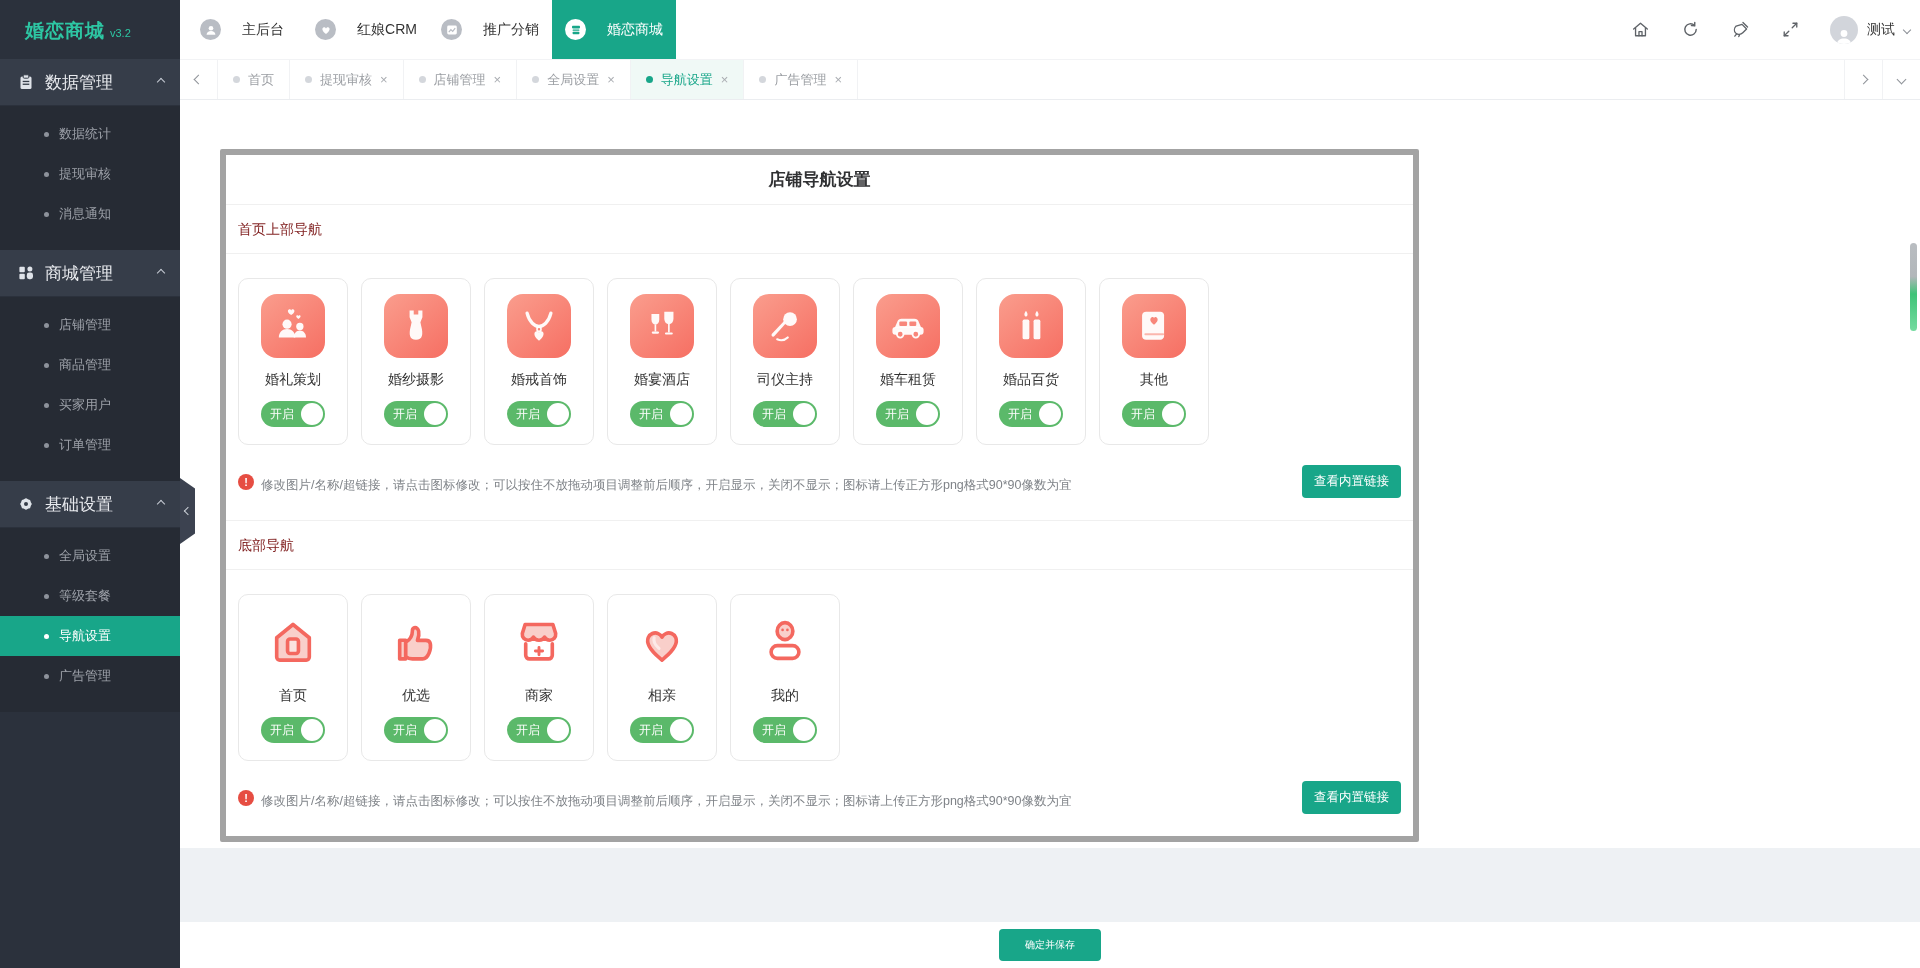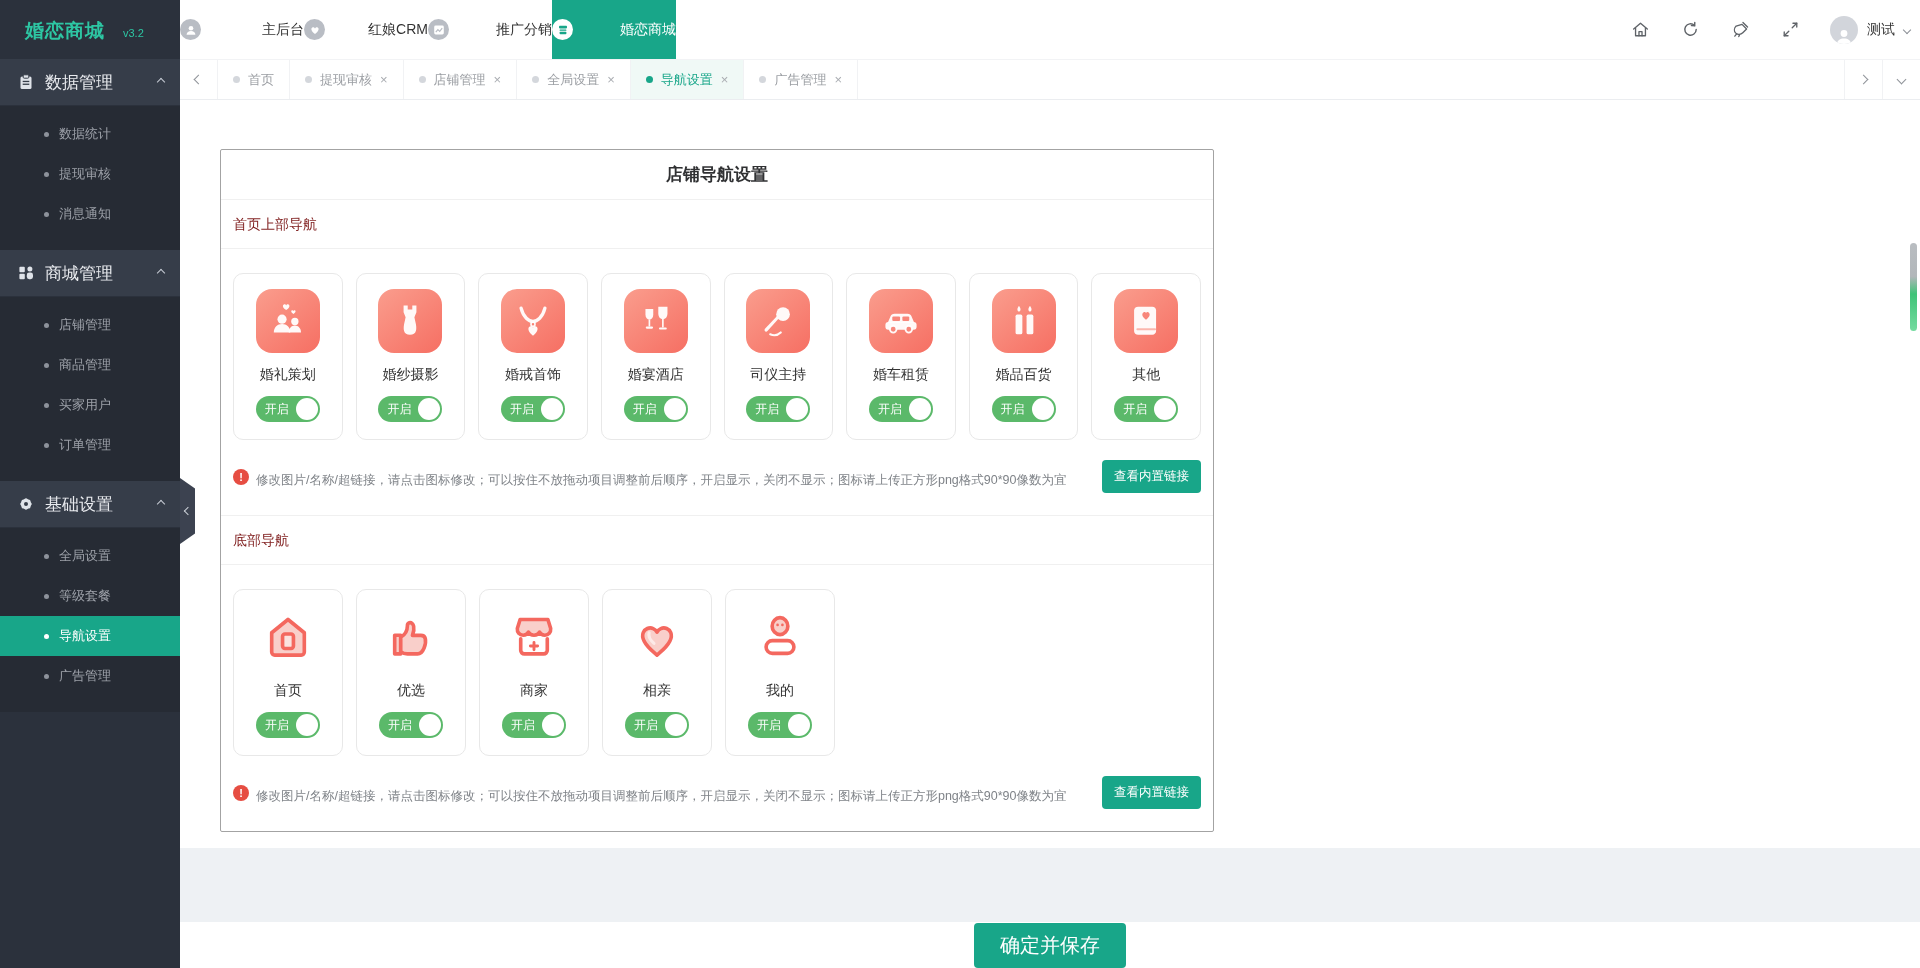--- a/index.html
+++ b/index.html
@@ -10,35 +10,35 @@
   .chev { display:inline-block; width:7px; height:7px; border-right:1.6px solid currentColor; border-bottom:1.6px solid currentColor; }
   .chev-down  { transform:rotate(45deg); }
   .chev-up    { transform:rotate(-135deg); }
   .chev-left  { transform:rotate(135deg); }
   .chev-right { transform:rotate(-45deg); }
 
   
   .sidebar { position:absolute; left:0; top:0; width:180px; height:968px; background:#2b313c; z-index:5; }
   .logo { height:59px; display:flex; align-items:baseline; padding:18px 0 0 25px; }
   .logo-name { color:#2dc6a3; font-size:19px; font-weight:bold; letter-spacing:1px; }
-  .logo-ver { color:#2dc6a3; font-size:11px; margin-left:18px; }
+  .logo-ver { color:#2dc6a3; font-size:11px; margin-left:5px; }
   .group-header { height:47px; background:#363d49; display:flex; align-items:center; padding:0 16px 0 18px; color:#e8eaee; font-size:17px; cursor:pointer; border-bottom:1px solid #2b313c; }
   .group-header .gicon { width:16px; height:16px; margin-right:11px; flex:0 0 auto; }
   .group-header .chev { margin-left:auto; color:#c6cbd4; width:6px; height:6px; }
   .group-items { background:#262b34; padding:8px 0 16px; }
   .group-item { height:40px; display:flex; align-items:center; padding-left:44px; color:#9da1a9; font-size:13px; cursor:pointer; }
   .group-item .dot { width:5px; height:5px; border-radius:50%; background:#8d929b; margin-right:10px; flex:0 0 auto; }
   .group-item.active { background:#18a689; color:#fff; }
   .group-item.active .dot { background:#fff; }
   .collapse-handle { position:absolute; left:180px; top:478px; width:15px; height:66px; background:#3c4250; color:#ccd1d9; display:flex; align-items:center; justify-content:center; clip-path:polygon(0 0,100% 16%,100% 84%,0 100%); cursor:pointer; z-index:6; }
   .collapse-handle .chev { width:6px; height:6px; }
 
   
   .topnav { position:absolute; left:180px; top:0; right:0; height:59px; background:#fff; display:flex; align-items:stretch; }
-  .ti { width:124px; display:flex; align-items:center; justify-content:space-between; gap:21px; font-size:14px; color:#333; cursor:pointer; }
+  .ti { width:124px; display:flex; align-items:center; justify-content:center; gap:21px; font-size:14px; color:#333; cursor:pointer; }
   .ti .nicon { width:21px; height:21px; border-radius:50%; background:#b9bdc4; display:flex; align-items:center; justify-content:center; flex:0 0 auto; }
   .ti.active { background:#18a689; color:#fff; }
   .ti.active .nicon { background:#fff; }
   .topnav-right { margin-left:auto; display:flex; align-items:center; gap:30px; padding-right:10px; }
   .tool-icon { width:20px; height:20px; color:#5f6368; cursor:pointer; display:flex; align-items:center; justify-content:center; }
   .avatar { width:28px; height:28px; border-radius:50%; background:#d2d5db; display:flex; align-items:flex-end; justify-content:center; overflow:hidden; cursor:pointer; }
   .user-wrap { display:flex; align-items:center; gap:9px; cursor:pointer; }
   .user-name { font-size:14px; color:#333; }
   .user-wrap .chev { color:#8b8f96; width:6px; height:6px; }
 
@@ -49,41 +49,41 @@
   .tab { display:flex; align-items:center; gap:8px; padding:0 15px; border-right:1px solid #f1f2f4; font-size:13px; color:#9b9ea3; cursor:pointer; white-space:nowrap; }
   .tab .tdot { width:7px; height:7px; border-radius:50%; background:#d4d7dc; flex:0 0 auto; }
   .tab .tclose { color:#a9acb1; font-size:13px; line-height:1; cursor:pointer; }
   .tab .tclose::before { content:'×'; }
   .tab.active { background:#f0f9f6; color:#18a689; }
   .tab.active .tdot { background:#18a689; }
   .tabbar-spacer { flex:1; }
 
   
   .app-main { position:absolute; left:180px; top:101px; right:0; bottom:0; background:#fff; }
-  .panel { position:absolute; left:40px; top:48px; width:994px; background:#fff; border:1px solid #a3a3a3; border-radius:2px; }
+  .panel { position:absolute; left:40px; top:48px; width:1199px; background:#fff; border:6px solid #a3a3a3; border-radius:2px; }
   .panel-header { height:50px; display:flex; align-items:center; justify-content:center; font-size:17px; font-weight:bold; color:#303133; border-bottom:1px solid #f0f0f0; }
   .section-heading { padding:16px 12px 14px; font-size:14px; color:#7f1d1d; border-bottom:1px solid #f0f0f0; }
   .section-heading.with-top { border-top:1px solid #f0f0f0; }
   .cards { display:flex; gap:13px; padding:24px 12px 0; }
   .card { width:110px; border:1px solid #e8e8e8; border-radius:10px; padding:15px 0 17px; text-align:center; background:#fff; cursor:pointer; }
   .card-icon { width:64px; height:64px; border-radius:16px; margin:0 auto; background:linear-gradient(140deg,#fa9d8d 0%,#f66f63 100%); display:flex; align-items:center; justify-content:center; }
   .card-icon.plain { background:none; border-radius:0; }
   .card-label { font-size:14px; color:#333; margin-top:13px; }
   .toggle { margin-top:12px; display:inline-flex; align-items:center; width:64px; height:26px; background:#5bb96a; border-radius:14px; position:relative; cursor:pointer; }
   .toggle .t-label { color:#fff; font-size:12px; margin-left:9px; }
   .toggle .knob { position:absolute; right:2px; top:2px; width:22px; height:22px; background:#fff; border-radius:50%; }
   .note-row { display:flex; align-items:center; padding:20px 12px 22px; gap:7px; }
   .note-icon { width:16px; height:16px; border-radius:50%; background:#e64d42; color:#fff; font-size:11px; font-weight:bold; display:flex; align-items:center; justify-content:center; flex:0 0 auto; }
   .note-icon::before { content:'!'; }
   .note-text { font-size:12.5px; color:#7f8388; flex:1;margin-top:8px; }
   .link-btn { background:#18a689; color:#fff; font-size:12.5px; padding:8px 12px; border-radius:4px; border:none; cursor:pointer; white-space:nowrap; font-family:inherit; }
 
   .gray-band { position:absolute; left:0; right:0; bottom:46px; height:74px; background:#eef1f4; }
   .page-footer { position:absolute; left:0; right:0; bottom:0; height:46px; background:#fff; display:flex; align-items:center; justify-content:center; }
-  .save-btn { background:#18a689; color:#fff; font-size:20px; padding:9px 26px; border-radius:4px; border:none; cursor:pointer; font-family:inherit; }
+  .save-btn { background:#18a689; color:#fff; font-size:10px; padding:9px 26px; border-radius:4px; border:none; cursor:pointer; font-family:inherit; }
 
   .scroll-thumb { position:absolute; right:3px; top:243px; width:7px; height:88px; border-radius:4px; background:linear-gradient(180deg,#b9bdc1 0%,#b2b7ba 38%,#3fc378 58%,#74dba0 100%); z-index:9; cursor:pointer; }
 </style>
 </head>
 <body>
 
 <div class="app">
 
   <aside class="sidebar">
     <div class="logo">

